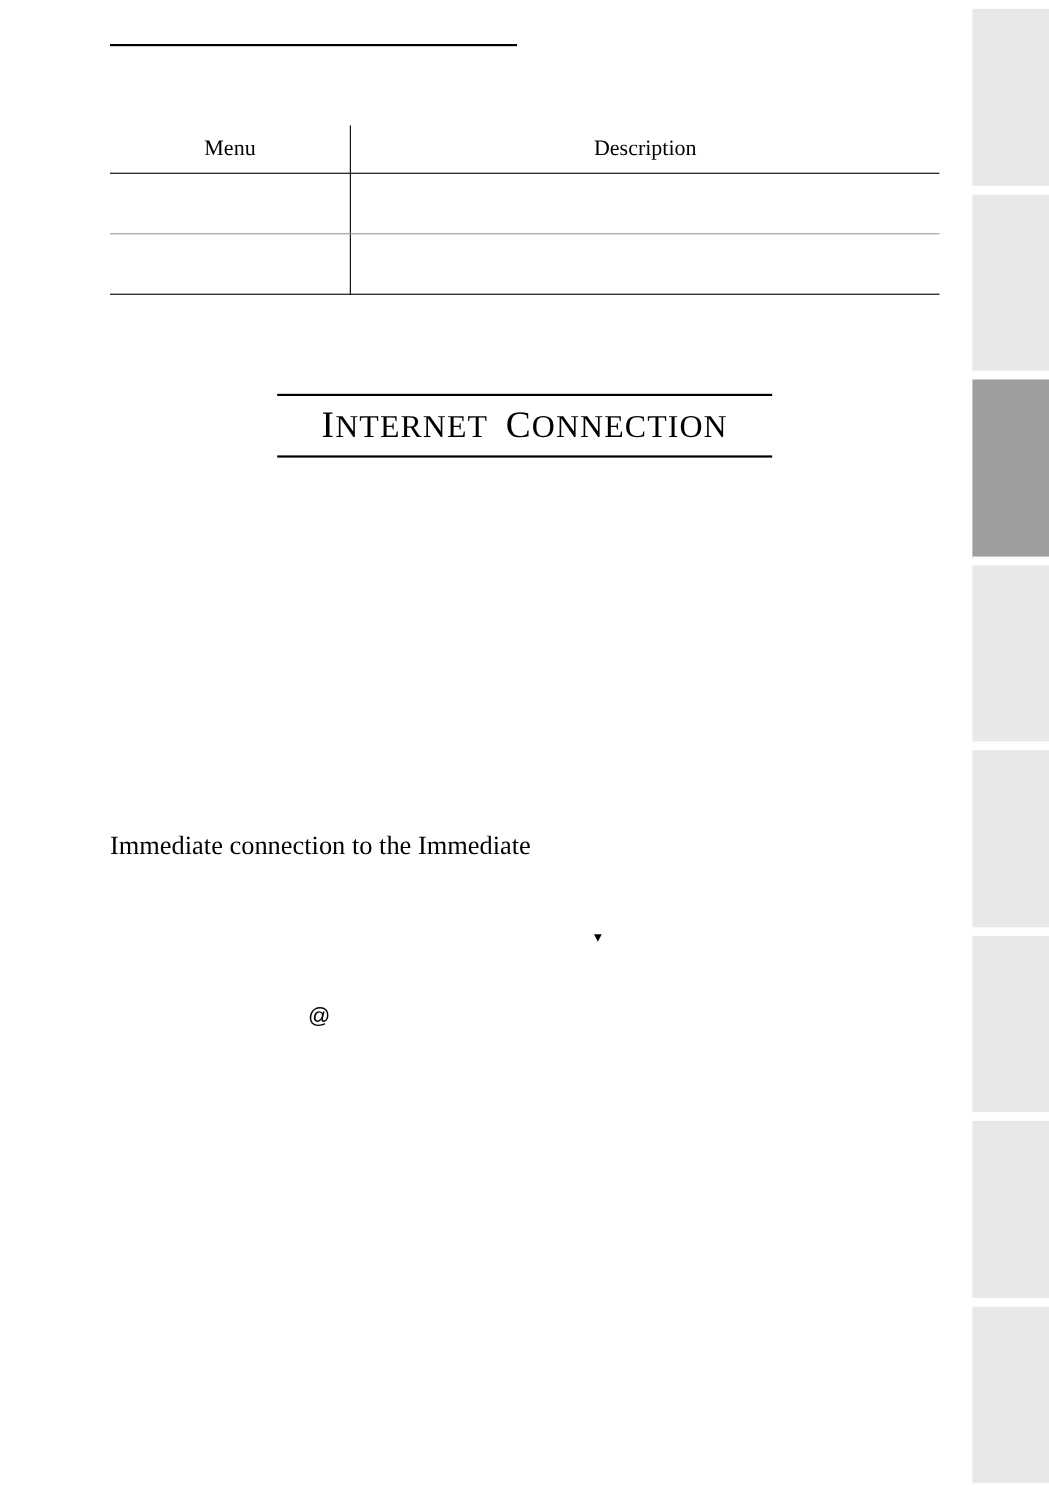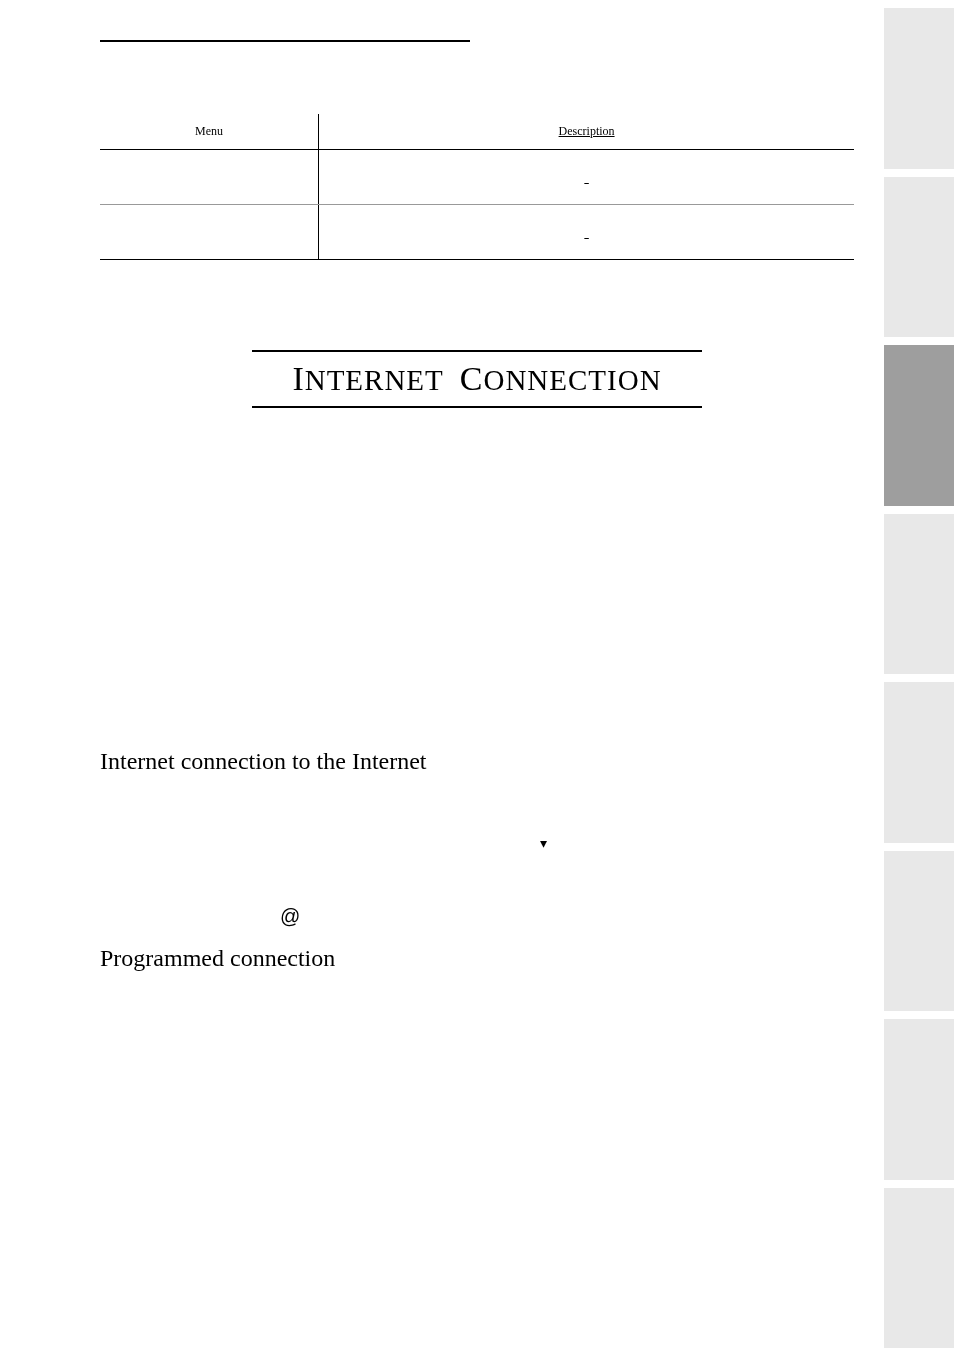--- a/index.html
+++ b/index.html
@@ -23,33 +23,32 @@
       margin-top: 0;
     }
     .menu-table {
       margin-top: 72px;
       width: 100%;
       border-collapse: collapse;
     }
     .menu-table th {
       font-weight: normal;
       font-family: "Comic Sans MS", cursive;
-      font-size: 12px;
+      font-size: 20px;
       padding: 10px 0;
       border-bottom: 1px solid #000;
     }
     .menu-table .col-menu {
       width: 29%;
       text-align: center;
       border-right: 1px solid #000;
     }
     .menu-table .col-desc {
       width: 71%;
       text-align: center;
-      text-decoration: underline;
     }
     .menu-table td {
       padding: 18px 10px;
       border-bottom: 1px solid #999;
     }
     .menu-table td.col-menu {
       border-right: 1px solid #000;
     }
     .menu-table tr:last-child td {
       border-bottom: 1px solid #000;
@@ -148,28 +147,27 @@
     </tbody>
   </table>
 
   <div class="section-title-wrap">
     <div class="section-title">
       <span class="cap">I</span><span>NTERNET</span>
       &nbsp;<span class="cap">C</span><span>ONNECTION</span>
     </div>
   </div>
 
-  <div class="subheading sh-gap-large">Internet connection to the Internet</div>
+  <div class="subheading sh-gap-large">Immediate connection to the Immediate</div>
 
   <div class="icon-row">
     <span class="icon-down">▾</span>
     <span class="icon-at">@</span>
   </div>
 
-  <div class="subheading sh-gap-med">Programmed connection</div>
 </div>
 
 <div class="side-tabs">
   <div class="side-tab"></div>
   <div class="side-tab gap"></div>
   <div class="side-tab"></div>
   <div class="side-tab gap"></div>
   <div class="side-tab active"></div>
   <div class="side-tab gap"></div>
   <div class="side-tab"></div>

